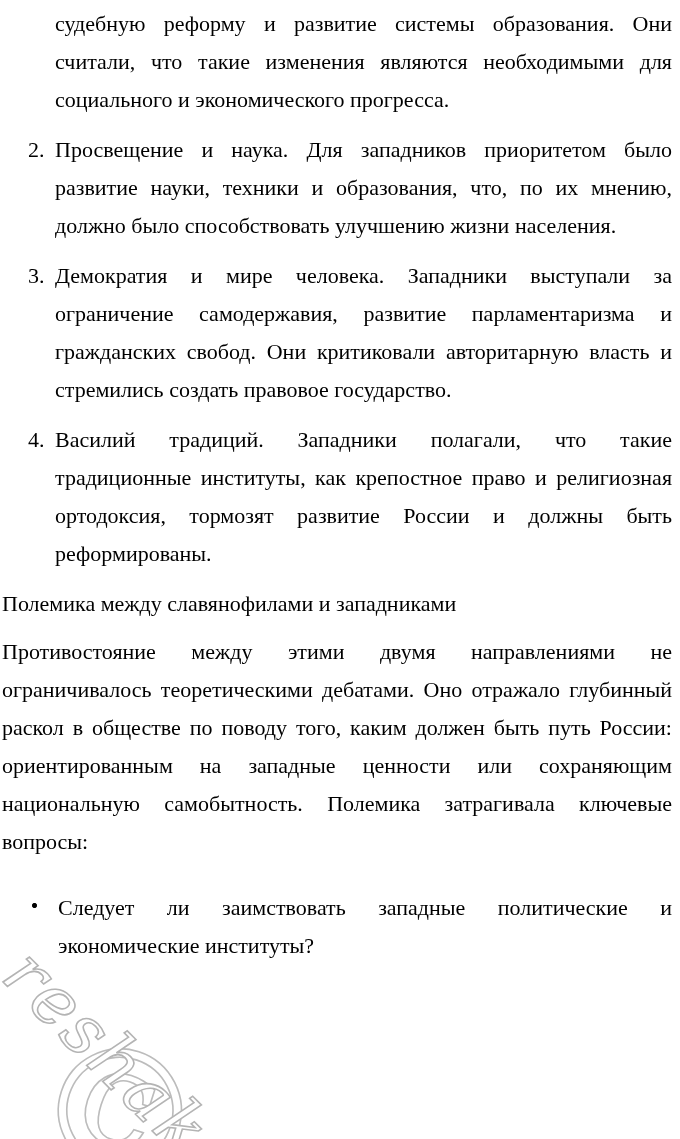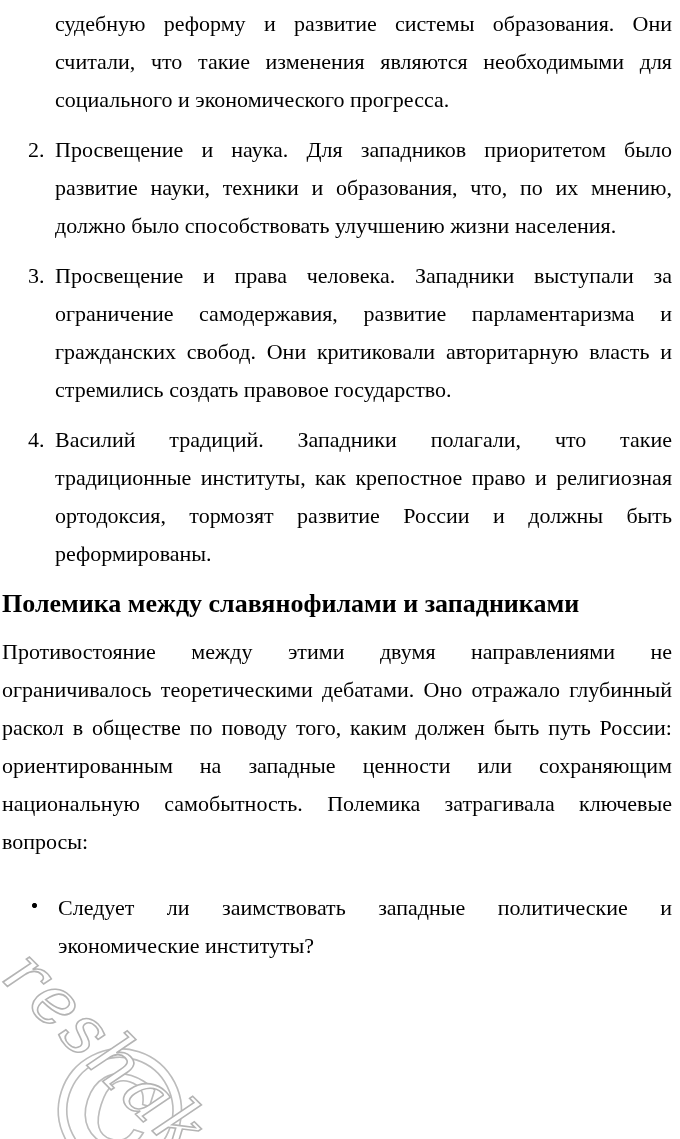--- a/index.html
+++ b/index.html
@@ -39,22 +39,22 @@
   }
   .li-title { font-weight: normal; }
 
   .body-par {
     text-align: justify;
     margin-bottom: 12px;
   }
   .par-reps { margin-bottom: 10px; }
 
   .section-heading {
-    font-size: 26px;
-    font-weight: bold;
+    font-size: 22px;
+    font-weight: normal;
     line-height: 38px;
     margin: 0 0 10px 0;
     text-align: left;
   }
 
   .par-polemic { margin-bottom: 28px; }
 
   
   .bullet-list { list-style: none; }
   .bul-li {
@@ -108,21 +108,21 @@
   <ol class="numbered-list">
     <li class="num-li">
       <span class="li-text">судебную реформу и развитие системы образования. Они считали, что такие изменения являются необходимыми для социального и экономического прогресса.</span>
     </li>
     <li class="num-li">
       <span class="li-num">2.</span>
       <strong class="li-title">Просвещение и наука. </strong><span class="li-text">Для западников приоритетом было развитие науки, техники и образования, что, по их мнению, должно было способствовать улучшению жизни населения.</span>
     </li>
     <li class="num-li">
       <span class="li-num">3.</span>
-      <strong class="li-title">Просвещение и права человека. </strong><span class="li-text">Западники выступали за ограничение самодержавия, развитие парламентаризма и гражданских свобод. Они критиковали авторитарную власть и стремились создать правовое государство.</span>
+      <strong class="li-title">Демократия и мире человека. </strong><span class="li-text">Западники выступали за ограничение самодержавия, развитие парламентаризма и гражданских свобод. Они критиковали авторитарную власть и стремились создать правовое государство.</span>
     </li>
     <li class="num-li">
       <span class="li-num">4.</span>
       <strong class="li-title">Василий традиций. </strong><span class="li-text">Западники полагали, что такие традиционные институты, как крепостное право и религиозная ортодоксия, тормозят развитие России и должны быть реформированы.</span>
     </li>
   </ol>
 
 
   <h2 class="section-heading">Полемика между славянофилами и западниками</h2>
 

